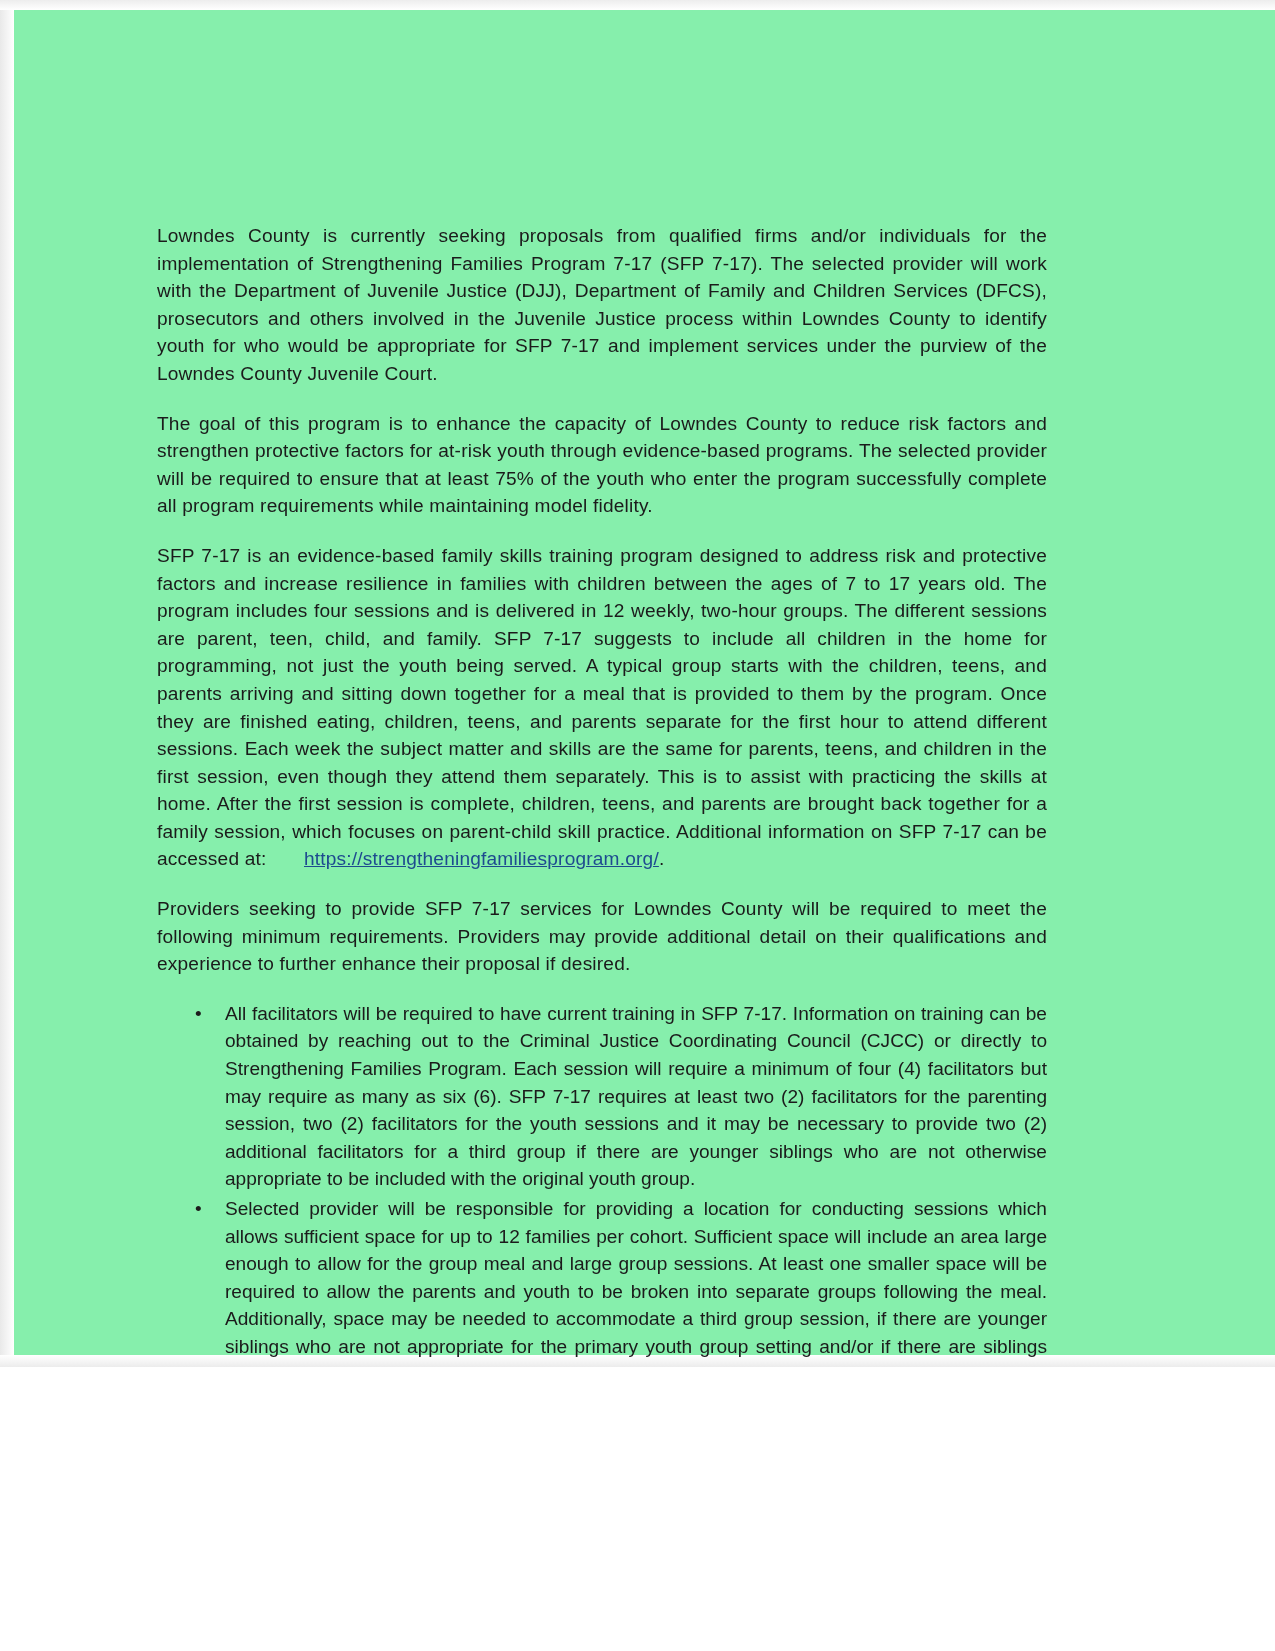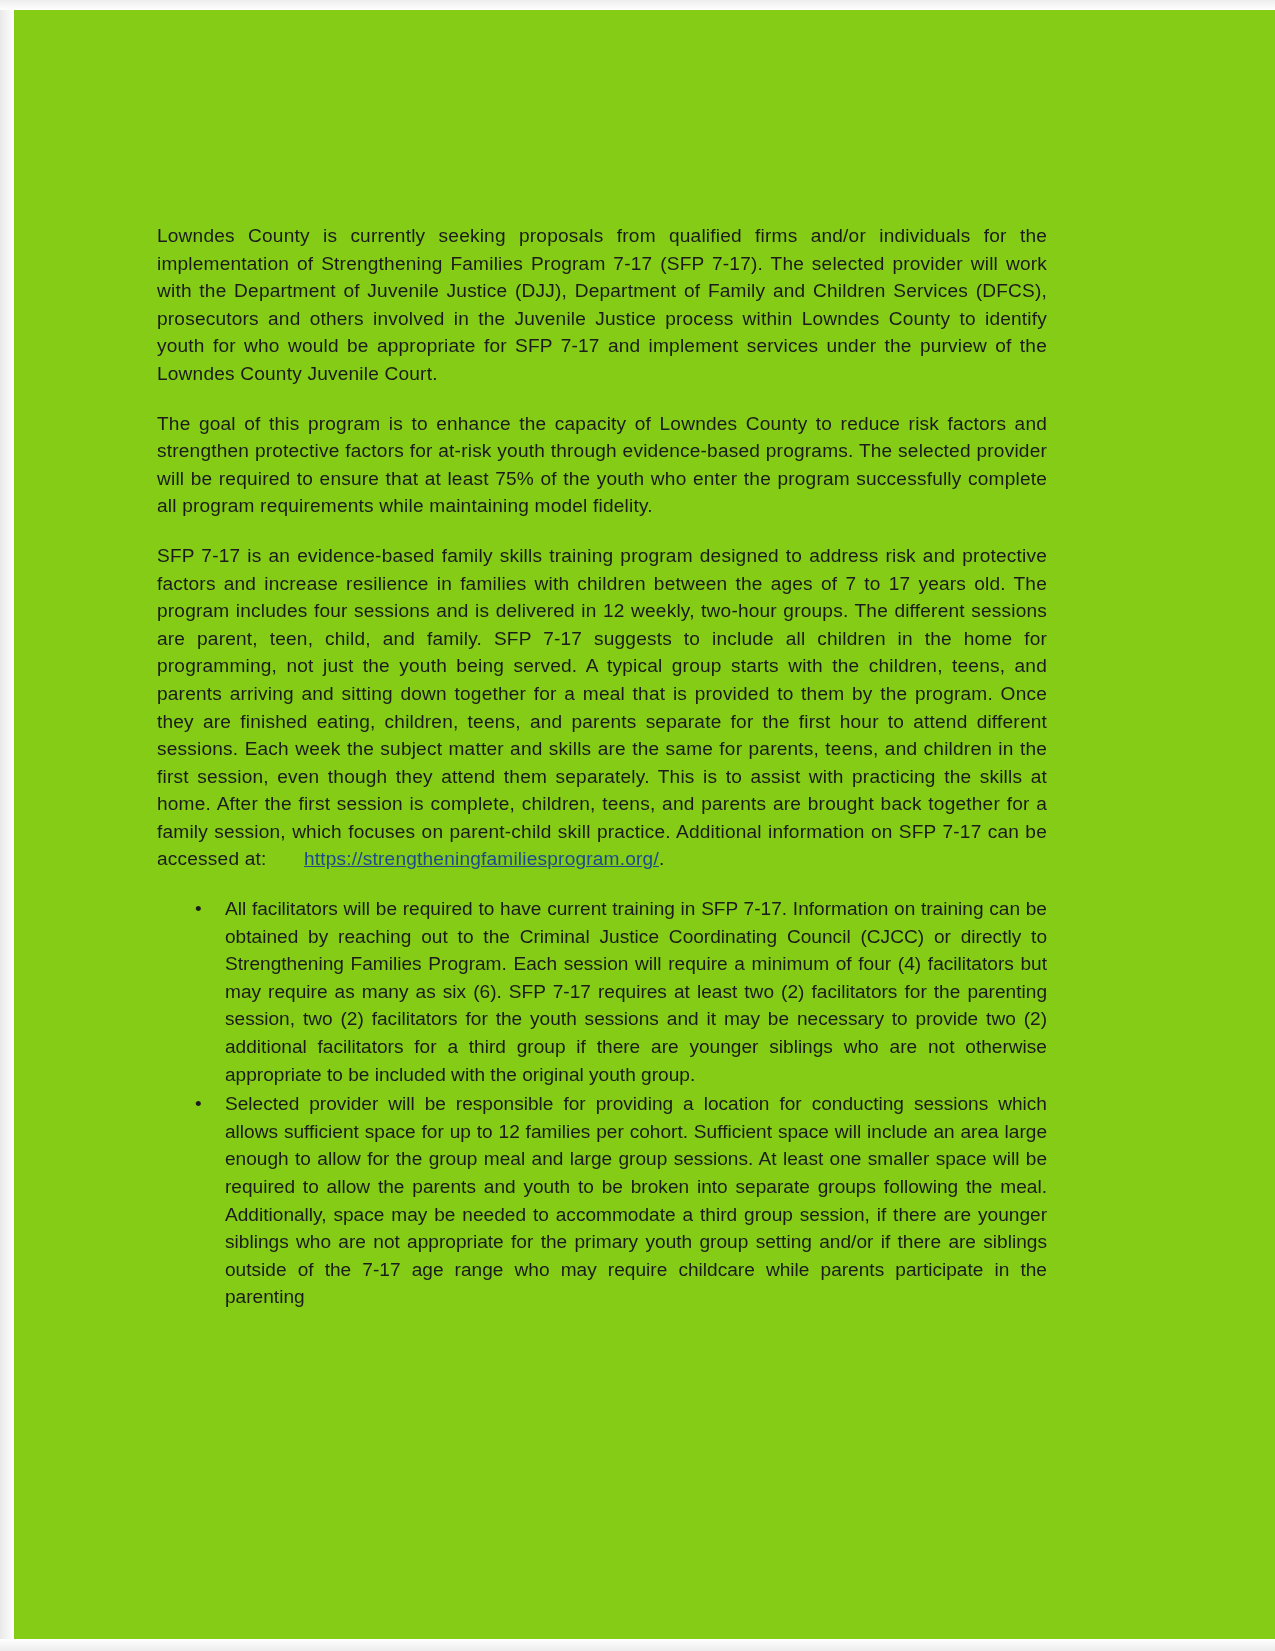--- a/index.html
+++ b/index.html
@@ -6,22 +6,22 @@
     margin: 0;
     padding: 0;
     background: #ffffff;
   }
   body {
     font-family: "Liberation Sans", sans-serif;
   }
   .page {
     position: relative;
     width: 1275px;
-    height: 1651px;
-    background: #84cc16;
+    height: 1367px;
+    background: #86efac;
     overflow: hidden;
     box-sizing: border-box;
   }
   
   .scan-edge-left {
     position: absolute;
     left: 0; top: 0;
     width: 14px; height: 1651px;
     background: linear-gradient(to right, #e9e9e9, #ffffff);
   }
@@ -98,20 +98,21 @@
   <div class="scan-edge-bottom"></div>
 
   <div class="content">
 
     <p class="para">Lowndes County is currently seeking proposals from qualified firms and/or individuals for the implementation of Strengthening Families Program 7-17 (SFP 7-17).  The selected provider will work with the Department of Juvenile Justice (DJJ), Department of Family and Children Services (DFCS), prosecutors and others involved in the Juvenile Justice process within Lowndes County to identify youth for who would be appropriate for SFP 7-17 and implement services under the purview of the Lowndes County Juvenile Court.</p>
 
     <p class="para">The goal of this program is to enhance the capacity of Lowndes County to reduce risk factors and strengthen protective factors for at-risk youth through evidence-based programs.  The selected provider will be required to ensure that at least 75% of the youth who enter the program successfully complete all program requirements while maintaining model fidelity.</p>
 
     <p class="para"><span>SFP 7-17 is an evidence-based family skills training program designed to address risk and protective factors and increase resilience in families with children between the ages of 7 to 17 years old. The program includes four sessions and is delivered in 12 weekly, two-hour groups. The different sessions are parent, teen, child, and family. SFP 7-17 suggests to include all children in the home for programming, not just the youth being served. A typical group starts with the children, teens, and parents arriving and sitting down together for a meal that is provided to them by the program. Once they are finished eating, children, teens, and parents separate for the first hour to attend different sessions. Each week the subject matter and skills are the same for parents, teens, and children in the first session, even though they attend them separately. This is to assist with practicing the skills at home. After the first session is complete, children, teens, and parents are brought back together for a family session, which focuses on parent-child skill practice.  Additional information on SFP 7-17 can be accessed at: </span><a class="doclink" href="#">https://strengtheningfamiliesprogram.org/</a><span>.</span></p>
 
+    <p class="para">Providers seeking to provide SFP 7-17 services for Lowndes County will be required to meet the following minimum requirements.  Providers may provide additional detail on their qualifications and experience to further enhance their proposal if desired.</p>
 
     <div class="bullet-list-wrap">
       <ul class="bullets">
         <li>
           <span class="bullet-glyph">•</span>
           <span>All facilitators will be required to have current training in SFP 7-17.  Information on training can be obtained by reaching out to the Criminal Justice Coordinating Council (CJCC) or directly to Strengthening Families Program.  Each session will require a minimum of four (4) facilitators but may require as many as six (6).  SFP 7-17 requires at least two (2) facilitators for the parenting session, two (2) facilitators for the youth sessions and it may be necessary to provide two (2) additional facilitators for a third group if there are younger siblings who are not otherwise appropriate to be included with the original youth group.</span>
         </li>
         <li>
           <span class="bullet-glyph">•</span>
           <span>Selected provider will be responsible for providing a location for conducting sessions which allows sufficient space for up to 12 families per cohort.  Sufficient space will include an area large enough to allow for the group meal and large group sessions.  At least one smaller space will be required to allow the parents and youth to be broken into separate groups following the meal.  Additionally, space may be needed to accommodate a third group session, if there are younger siblings who are not appropriate for the primary youth group setting and/or if there are siblings outside of the 7-17 age range who may require childcare while parents participate in the parenting</span>

